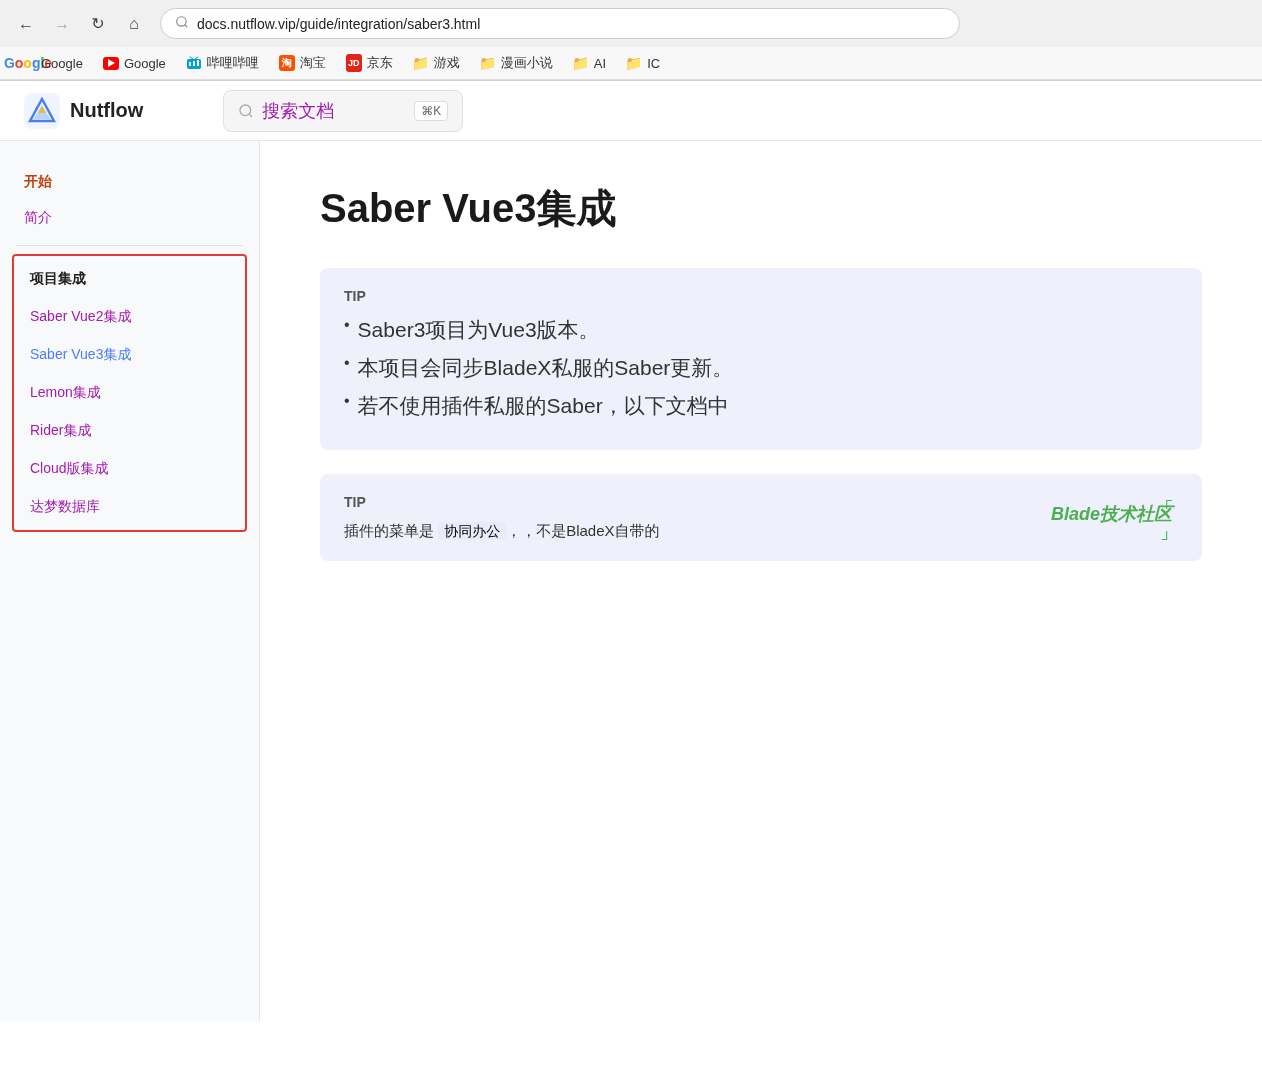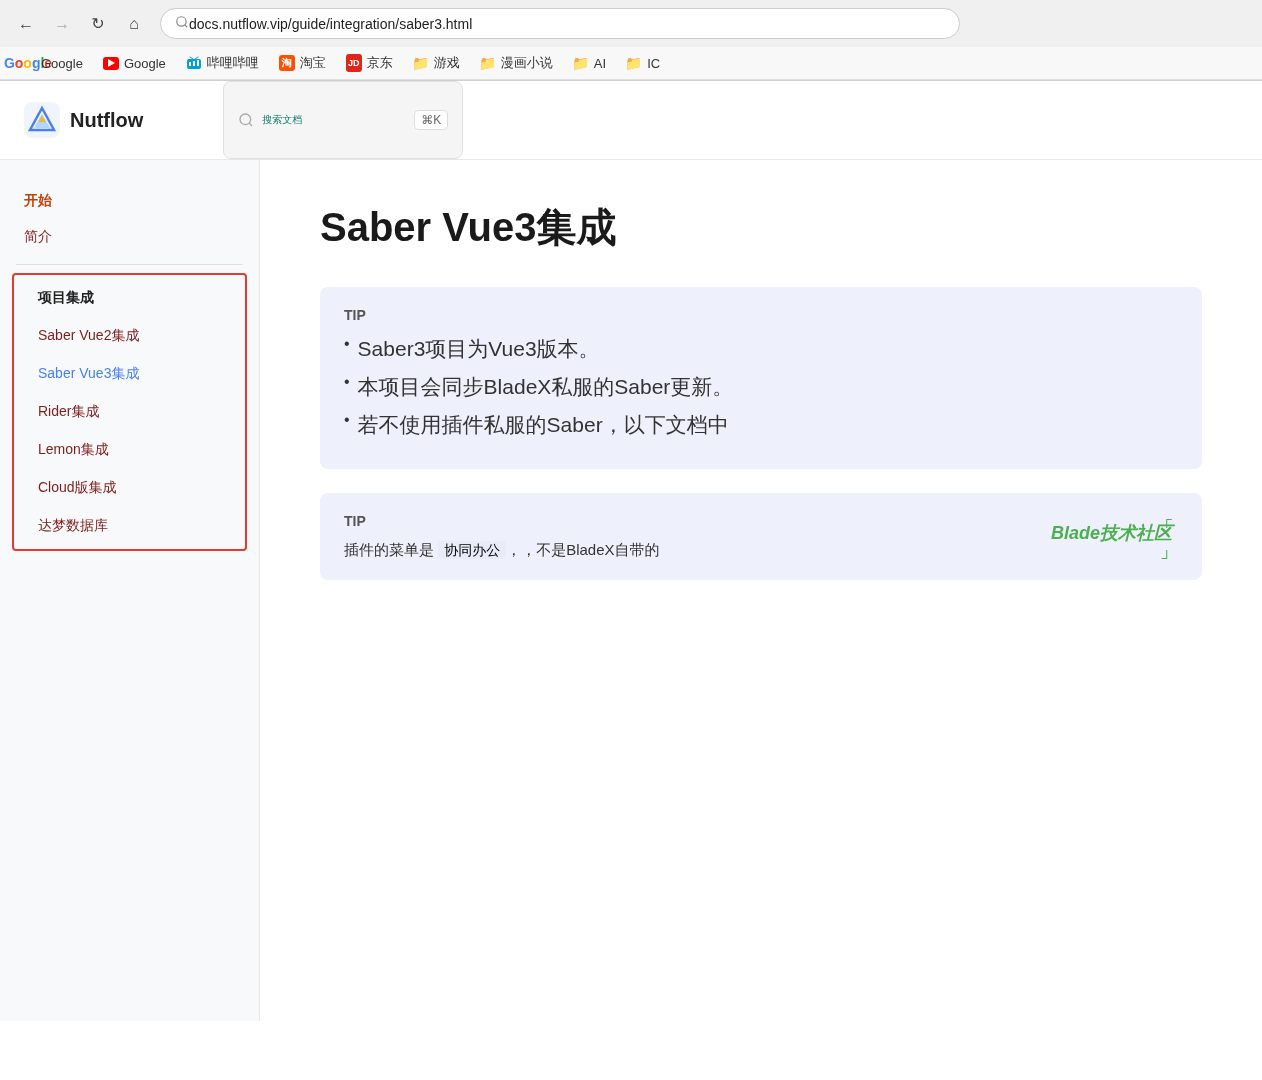--- a/index.html
+++ b/index.html
@@ -36,21 +36,21 @@
       color: #444;
     }
     .nav-btn.disabled { color: #aaa; cursor: default; }
     .address-bar {
       flex: 1;
       display: flex;
       align-items: center;
       background: #fff;
       border-radius: 20px;
       padding: 6px 14px;
-      gap: 0;
+      gap: 8px;
       border: 1px solid #ccc;
       max-width: 800px;
     }
     .address-bar-icon {
       font-size: 14px;
       color: #666;
     }
     .address-bar-url {
       font-size: 14px;
       color: #222;
@@ -141,22 +141,23 @@
     
     .page {
       display: flex;
       flex-direction: column;
       min-height: 940px;
     }
 
     
     .site-header {
       display: flex;
+      align-items: center;
       padding: 0 24px;
-      height: 79px;
+      height: 60px;
       border-bottom: 1px solid #e8e8e8;
       background: #fff;
       position: sticky;
       top: 0;
       z-index: 100;
     }
     .site-logo {
       display: flex;
       align-items: center;
       gap: 10px;
@@ -174,22 +175,22 @@
       align-items: center;
       gap: 8px;
       background: #f5f5f5;
       border: 1px solid #e0e0e0;
       border-radius: 8px;
       padding: 8px 14px;
       cursor: pointer;
       min-width: 240px;
     }
     .search-box-text {
-      font-size: 10px;
-      color: #0f766e;
+      font-size: 18px;
+      color: #a21caf;
     }
     .search-kbd {
       margin-left: auto;
       background: #fff;
       border: 1px solid #ddd;
       border-radius: 4px;
       padding: 2px 6px;
       font-size: 12px;
       color: #666;
     }
@@ -215,34 +216,34 @@
       color: #c2410c;
     }
     .sidebar-divider {
       height: 1px;
       background: #e0e0e0;
       margin: 8px 16px;
     }
     .sidebar-item {
       padding: 10px 24px;
       font-size: 14px;
-      color: #7f1d1d;
+      color: #a21caf;
       cursor: pointer;
       display: flex;
       align-items: center;
     }
     .sidebar-item.active {
       color: #4a7ef6;
       font-weight: 500;
     }
     .sidebar-group {
       border: 2px solid #e53935;
       margin: 0 12px;
       border-radius: 4px;
-      padding: 4px 8px;
+      padding: 4px 0;
     }
     .sidebar-group-title {
       padding: 10px 16px;
       font-size: 14px;
       font-weight: 700;
       color: #222;
     }
     .sidebar-group .sidebar-item {
       padding: 10px 16px;
     }
@@ -437,24 +438,24 @@
       <div class="sidebar-group">
         <div class="sidebar-group-title">项目集成</div>
 
         <div class="sidebar-item">
           <span>Saber Vue2集成</span>
         </div>
         <div class="sidebar-item active">
           <span>Saber Vue3集成</span>
         </div>
         <div class="sidebar-item">
+          <span>Lemon集成</span>
+        </div>
+        <div class="sidebar-item">
           <span>Rider集成</span>
-        </div>
-        <div class="sidebar-item">
-          <span>Lemon集成</span>
         </div>
         <div class="sidebar-item">
           <span>Cloud版集成</span>
         </div>
         <div class="sidebar-item">
           <span>达梦数据库</span>
         </div>
       </div>
     </div>
 

